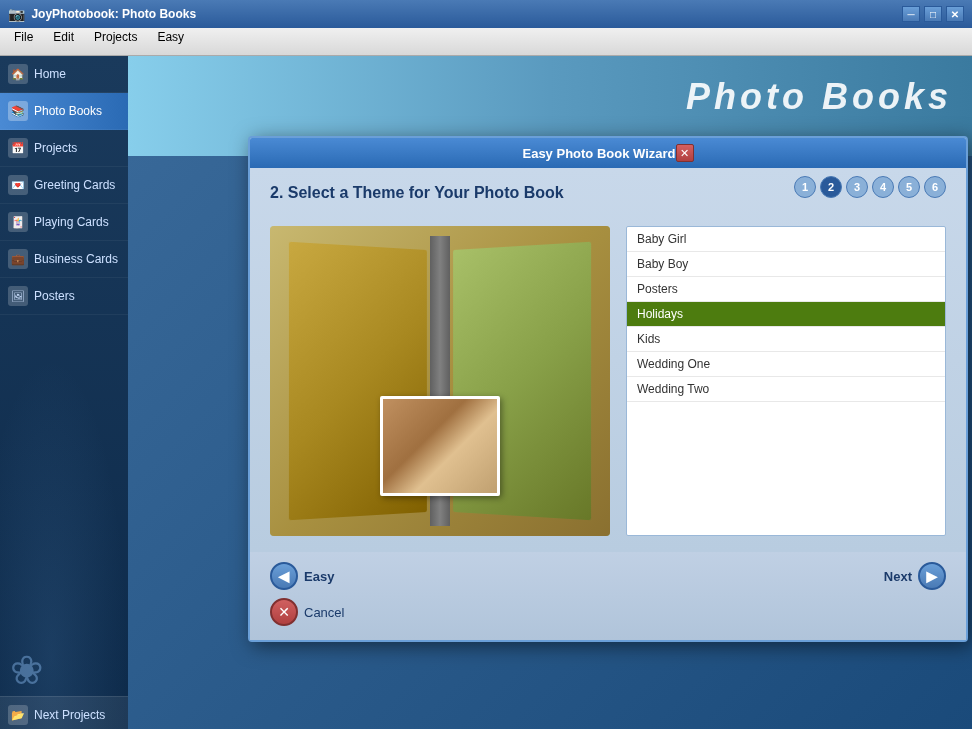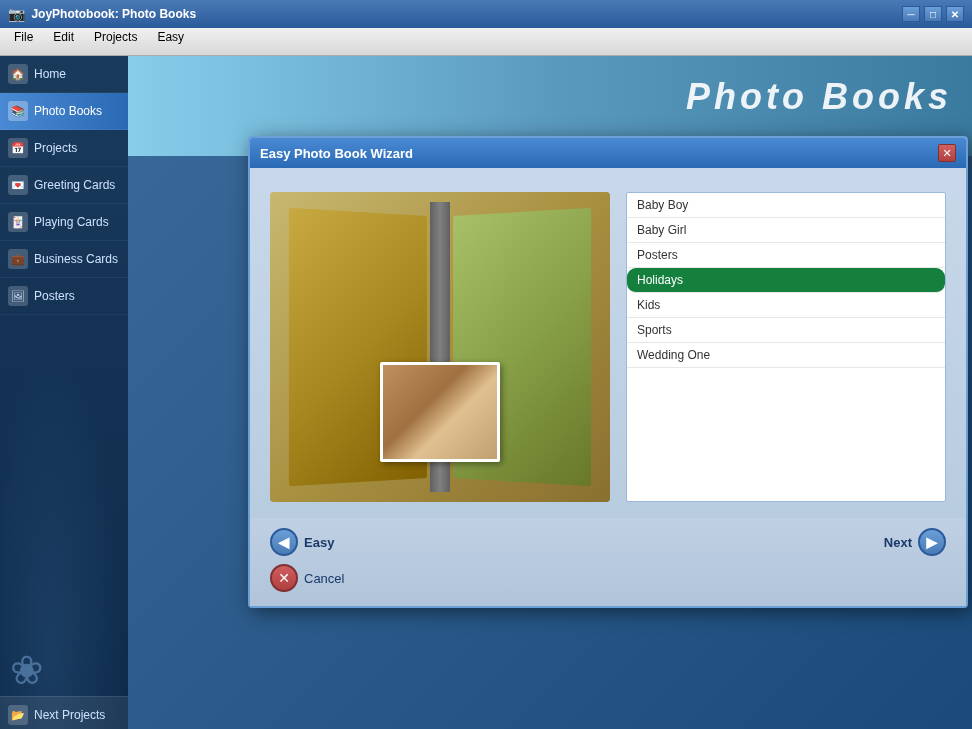--- a/index.html
+++ b/index.html
@@ -159,21 +159,21 @@
       background: #d0e0f0;
       border: 2px solid #6a9fd8;
       border-radius: 4px;
       box-shadow: 4px 4px 20px rgba(0,0,0,0.5);
     }
     .modal-header {
       background: linear-gradient(to bottom, #4a8ad4, #2a6ab4);
       padding: 6px 10px;
       display: flex;
       align-items: center;
-      justify-content: space-between;
+      justify-content: center;
       border-radius: 2px 2px 0 0;
     }
     .modal-title {
       color: white;
       font-size: 13px;
       font-weight: bold;
     }
     .modal-close {
       width: 18px; height: 18px;
       background: linear-gradient(to bottom, #d46060, #b04040);
@@ -283,23 +283,22 @@
       overflow: hidden;
     }
     .theme-list-item {
       padding: 5px 10px;
       cursor: pointer;
       font-size: 12px;
       color: #333;
       border-bottom: 1px solid #e8e8e8;
     }
     .theme-list-item.selected {
-      background: #15803d;
-      color: white;
-      border-radius: 9px;
+      background: #4d7c0f;
+      color: white;
     }
 
     .modal-footer {
       padding: 10px 20px 14px;
       background: linear-gradient(to bottom, #c0d0e4, #b0c4da);
     }
     .footer-buttons {
       display: flex;
       justify-content: space-between;
       align-items: center;
@@ -409,40 +408,51 @@
 
     <div class="modal-overlay">
       <div class="modal">
 
         <div class="modal-header">
           <span class="modal-title">Easy Photo Book Wizard</span>
           <div class="modal-close">✕</div>
         </div>
 
         <div class="modal-content">
+          <div style="display:flex; justify-content:space-between; align-items:center; margin-bottom:12px;">
+            <span class="modal-step-title">2. Select a Theme for Your Photo Book</span>
+            <div class="step-indicators">
+              <div class="step-dot inactive">1</div>
+              <div class="step-dot active">2</div>
+              <div class="step-dot inactive">3</div>
+              <div class="step-dot inactive">4</div>
+              <div class="step-dot inactive">5</div>
+              <div class="step-dot inactive">6</div>
+            </div>
+          </div>
 
           <div class="modal-body">
 
             <div class="book-preview">
               <div class="book-preview-inner">
                 <div class="book-left-page" style="background: linear-gradient(135deg, #c8a840, #a88820, #806000);"></div>
                 <div class="book-spine"></div>
                 <div class="book-right-page" style="background: linear-gradient(135deg, #a8c068, #88a048, #687828);"></div>
                 <div class="photo-in-book" style="background: linear-gradient(135deg, #c09060 0%, #a07040 40%, #e0c090 60%, #c0a070 100%); left: 50%; transform: translateX(-50%); bottom: 40px;"></div>
               </div>
             </div>
 
             <div class="theme-list-container">
+              <div class="theme-list-item">Baby Girl</div>
               <div class="theme-list-item">Baby Boy</div>
-              <div class="theme-list-item">Baby Girl</div>
               <div class="theme-list-item">Posters</div>
               <div class="theme-list-item selected">Holidays</div>
               <div class="theme-list-item">Kids</div>
-              <div class="theme-list-item">Sports</div>
               <div class="theme-list-item">Wedding One</div>
+              <div class="theme-list-item">Wedding Two</div>
             </div>
           </div>
         </div>
 
         <div class="modal-footer">
           <div class="footer-buttons">
             <div class="nav-btn">
               <div class="nav-btn-circle">◀</div>
               <span>Easy</span>
             </div>

